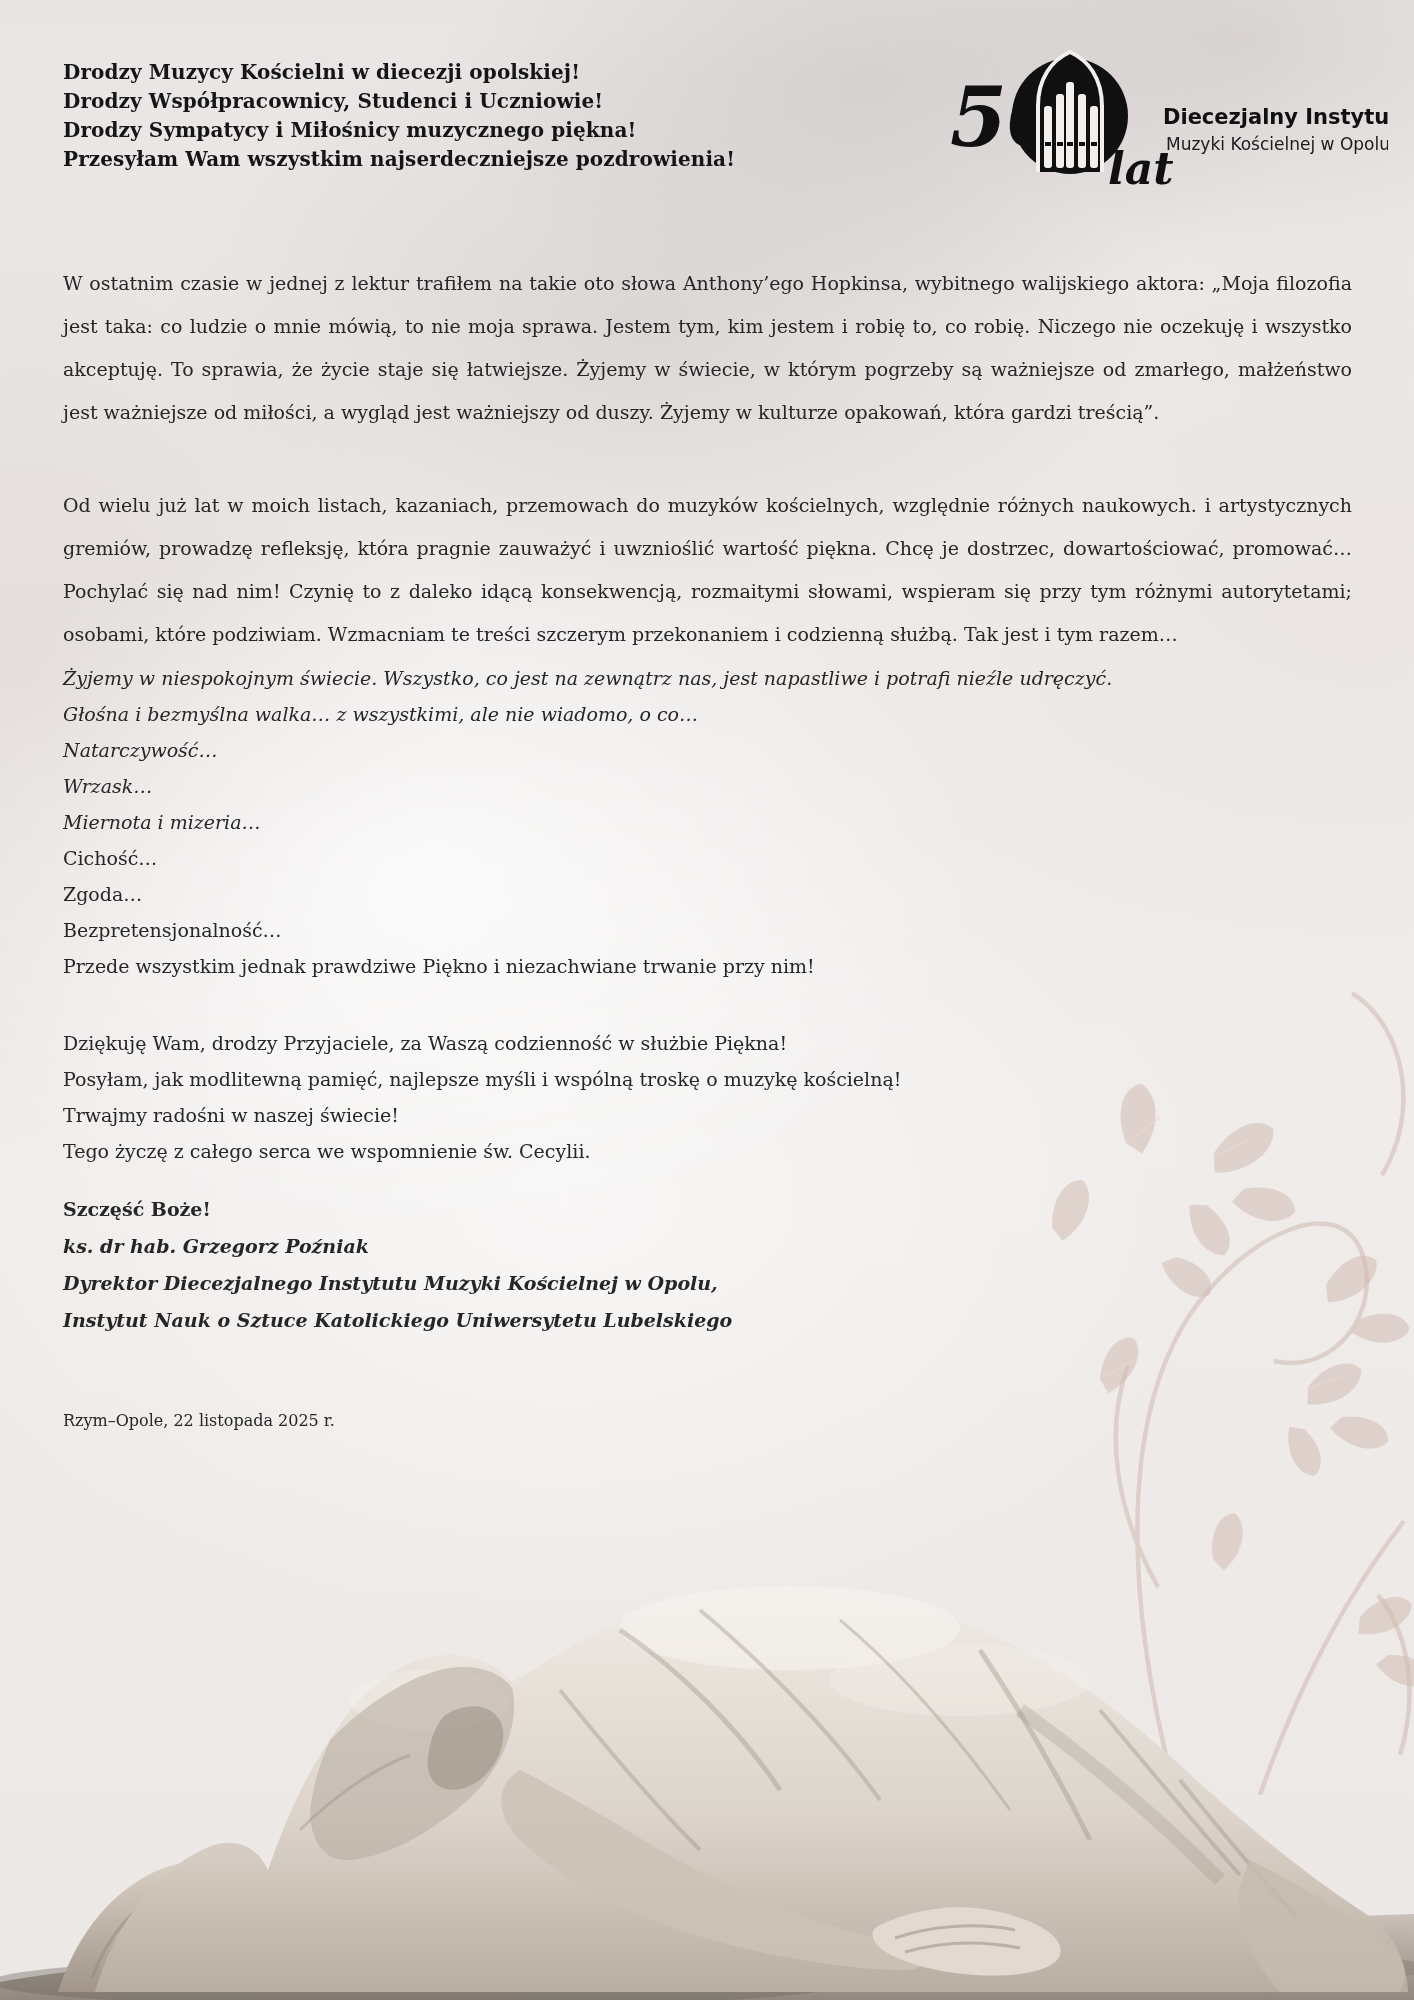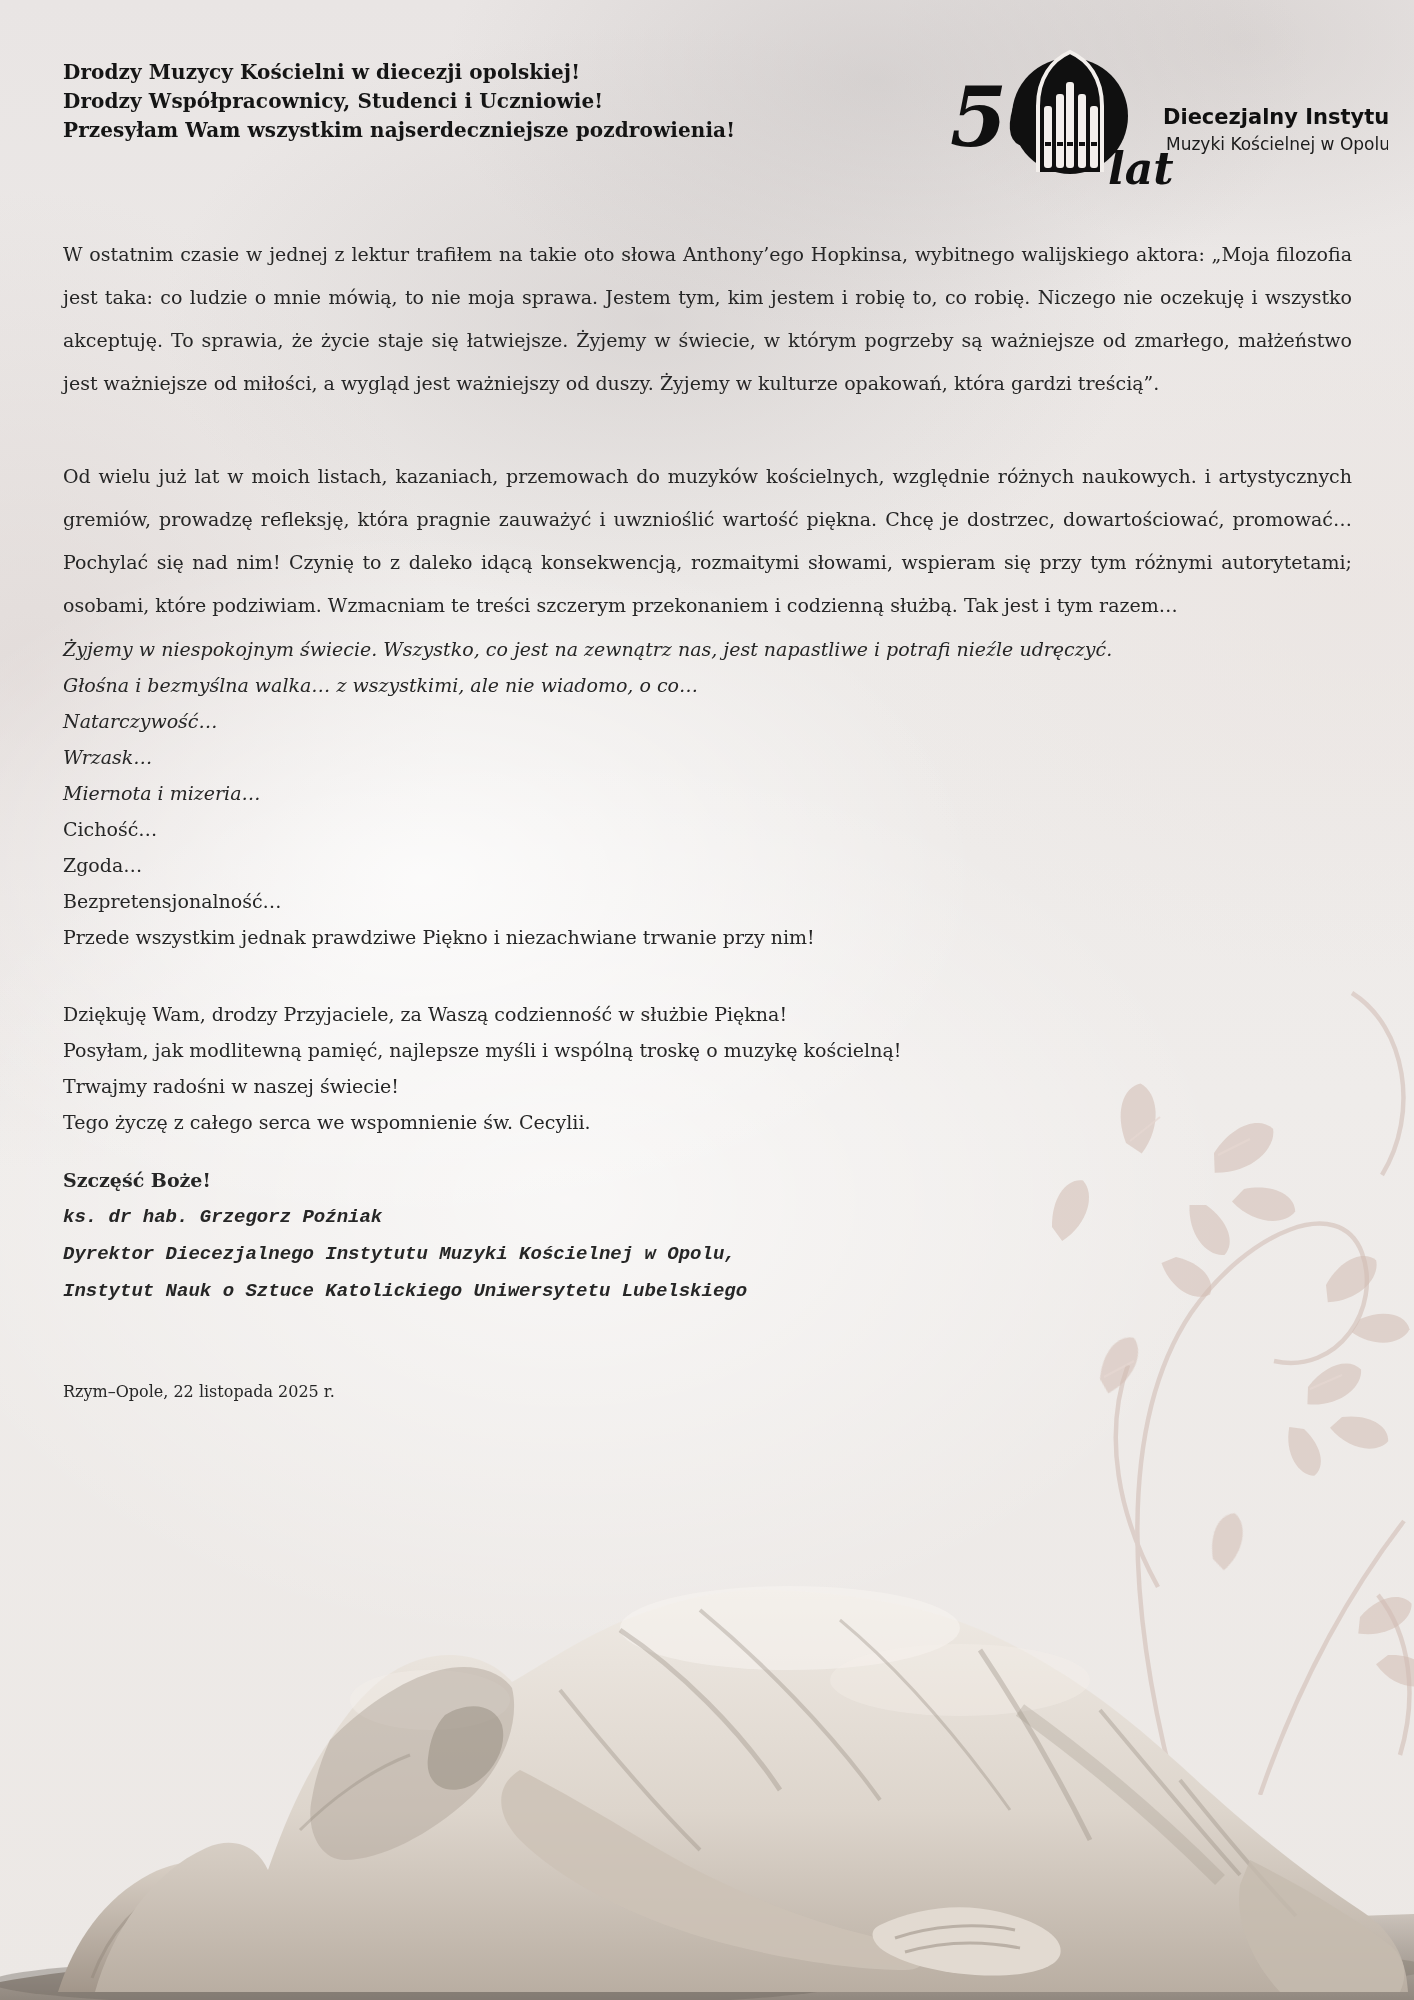--- a/index.html
+++ b/index.html
@@ -26,21 +26,21 @@
   .doc-text{font-size:19px;border-radius:29px;}
   .para{margin:0;text-align:justify;line-height:43px;width:1289px;}
   .p1{margin-top:88px;}
   .p2{margin-top:50px;}
   .freeblock{line-height:36px;}
   .unrest{margin-top:4px;font-style:italic;}
   .p3{margin-top:43px;}
   .thanks{margin-top:41px;}
   .signature{margin-top:22px;line-height:37px;}
   .sig-blessing{font-weight:bold;font-style:normal;}
-  .sig-line{font-weight:bold;font-style:italic;font-family:Liberation Mono, monospace;}
+  .sig-line{font-weight:bold;font-style:italic;}
   .dateline{margin-top:72px;font-size:16px;}
 
   .logo{position:absolute;left:948px;top:44px;width:440px;height:150px;z-index:6;}
 
   .floral{position:absolute;left:1008px;top:955px;width:406px;height:840px;z-index:1;pointer-events:none;}
   .sculpture{position:absolute;left:0;bottom:0;width:1414px;height:470px;z-index:2;pointer-events:none;}
 </style>
 </head>
 <body>
 
@@ -185,20 +185,21 @@
     <text x="160" y="140" font-family="DejaVu Serif, serif" font-style="italic" font-weight="bold" font-size="44" fill="#101010">lat</text>
     <text x="215" y="80" font-family="DejaVu Sans, sans-serif" font-weight="bold" font-size="21" fill="#101010">Diecezjalny Instytut</text>
     <text x="218" y="106" font-family="DejaVu Sans, sans-serif" font-size="17" fill="#1b1b1b">Muzyki Kościelnej w Opolu</text>
   </svg>
 
   <div class="content doc-text">
 
     <div class="greeting">
       <div>Drodzy Muzycy Kościelni w diecezji opolskiej!</div>
       <div>Drodzy Współpracownicy, Studenci i Uczniowie!</div>
+      <div>Drodzy Sympatycy i Miłośnicy muzycznego piękna!</div>
       <div>Przesyłam Wam wszystkim najserdeczniejsze pozdrowienia!</div>
     </div>
 
     <p class="para p1">W ostatnim czasie w jednej z lektur trafiłem na takie oto słowa Anthony’ego Hopkinsa, wybitnego walijskiego aktora: „Moja filozofia jest taka: co ludzie o mnie mówią, to nie moja sprawa. Jestem tym, kim jestem i robię to, co robię. Niczego nie oczekuję i wszystko akceptuję. To sprawia, że życie staje się łatwiejsze. Żyjemy w świecie, w którym pogrzeby są ważniejsze od zmarłego, małżeństwo jest ważniejsze od miłości, a wygląd jest ważniejszy od duszy. Żyjemy w kulturze opakowań, która gardzi treścią”.</p>
 
     <p class="para p2">Od wielu już lat w moich listach, kazaniach, przemowach do muzyków kościelnych, względnie różnych naukowych. i artystycznych gremiów, prowadzę refleksję, która pragnie zauważyć i uwznioślić wartość piękna. Chcę je dostrzec, dowartościować, promować… Pochylać się nad nim! Czynię to z daleko idącą konsekwencją, rozmaitymi słowami, wspieram się przy tym różnymi autorytetami; osobami, które podziwiam. Wzmacniam te treści szczerym przekonaniem i codzienną służbą. Tak jest i tym razem…</p>
 
     <div class="freeblock unrest">
       <div>Żyjemy w niespokojnym świecie. Wszystko, co jest na zewnątrz nas, jest napastliwe i potrafi nieźle udręczyć.</div>
       <div>Głośna i bezmyślna walka… z wszystkimi, ale nie wiadomo, o co…</div>

